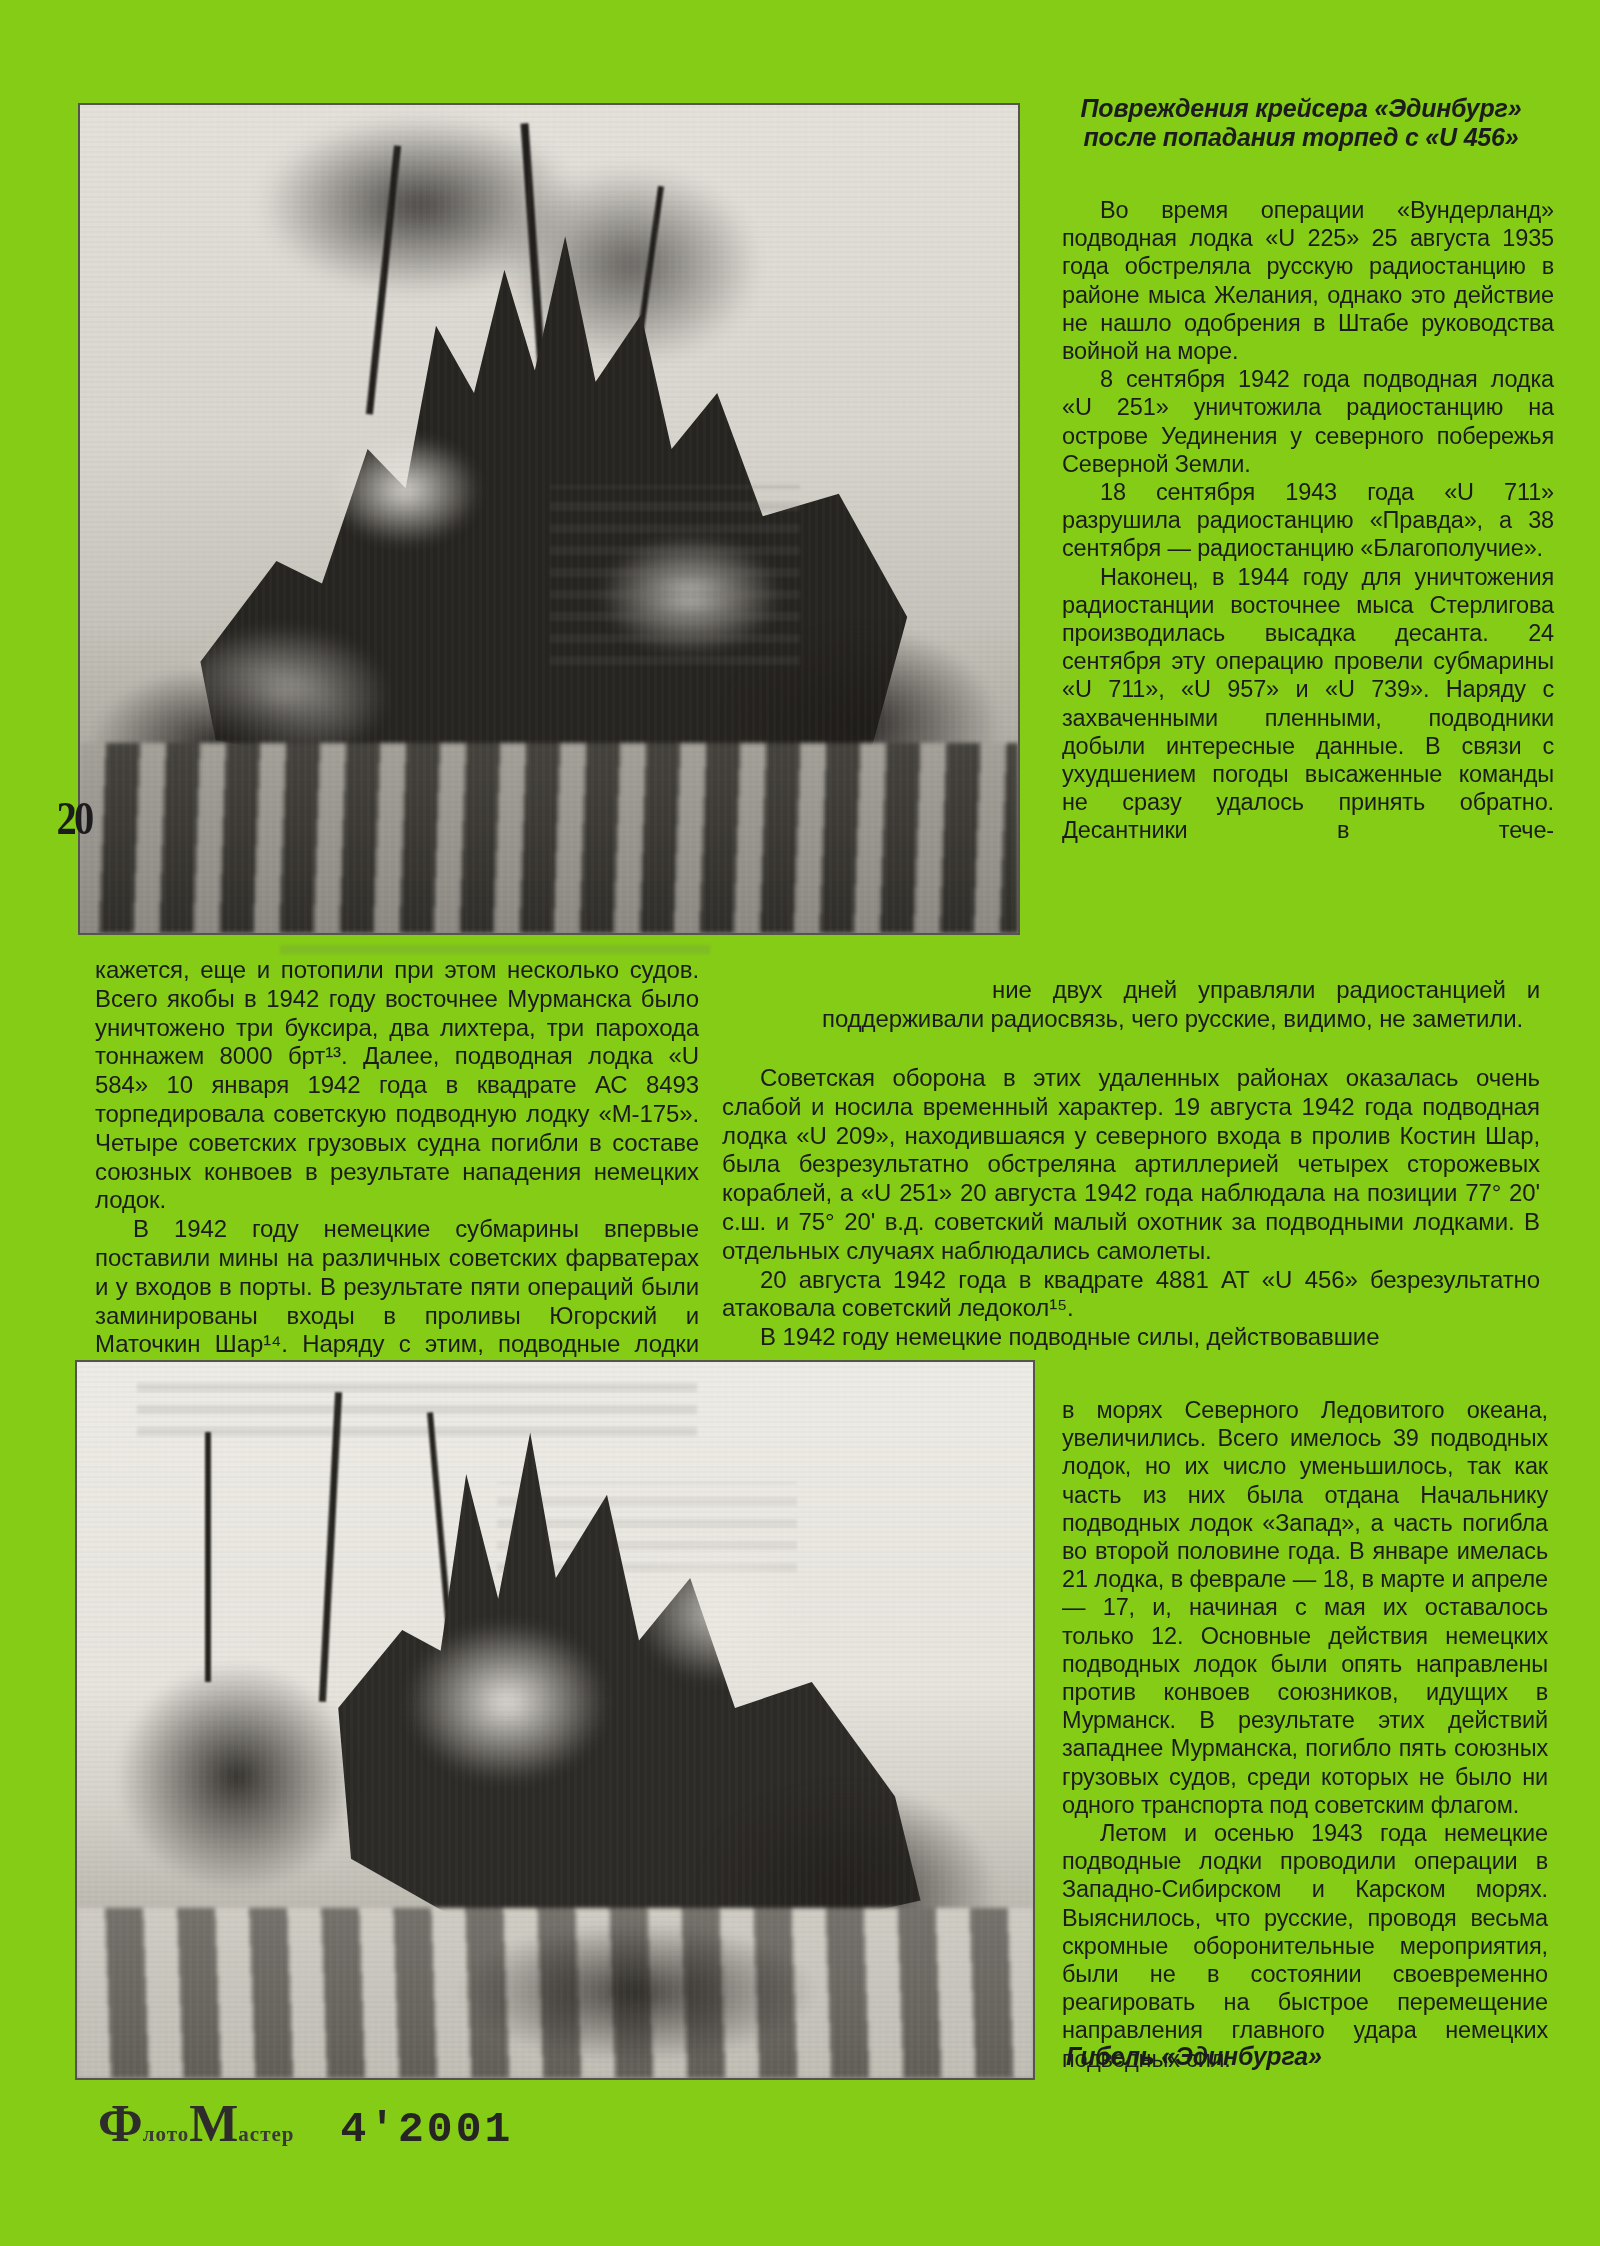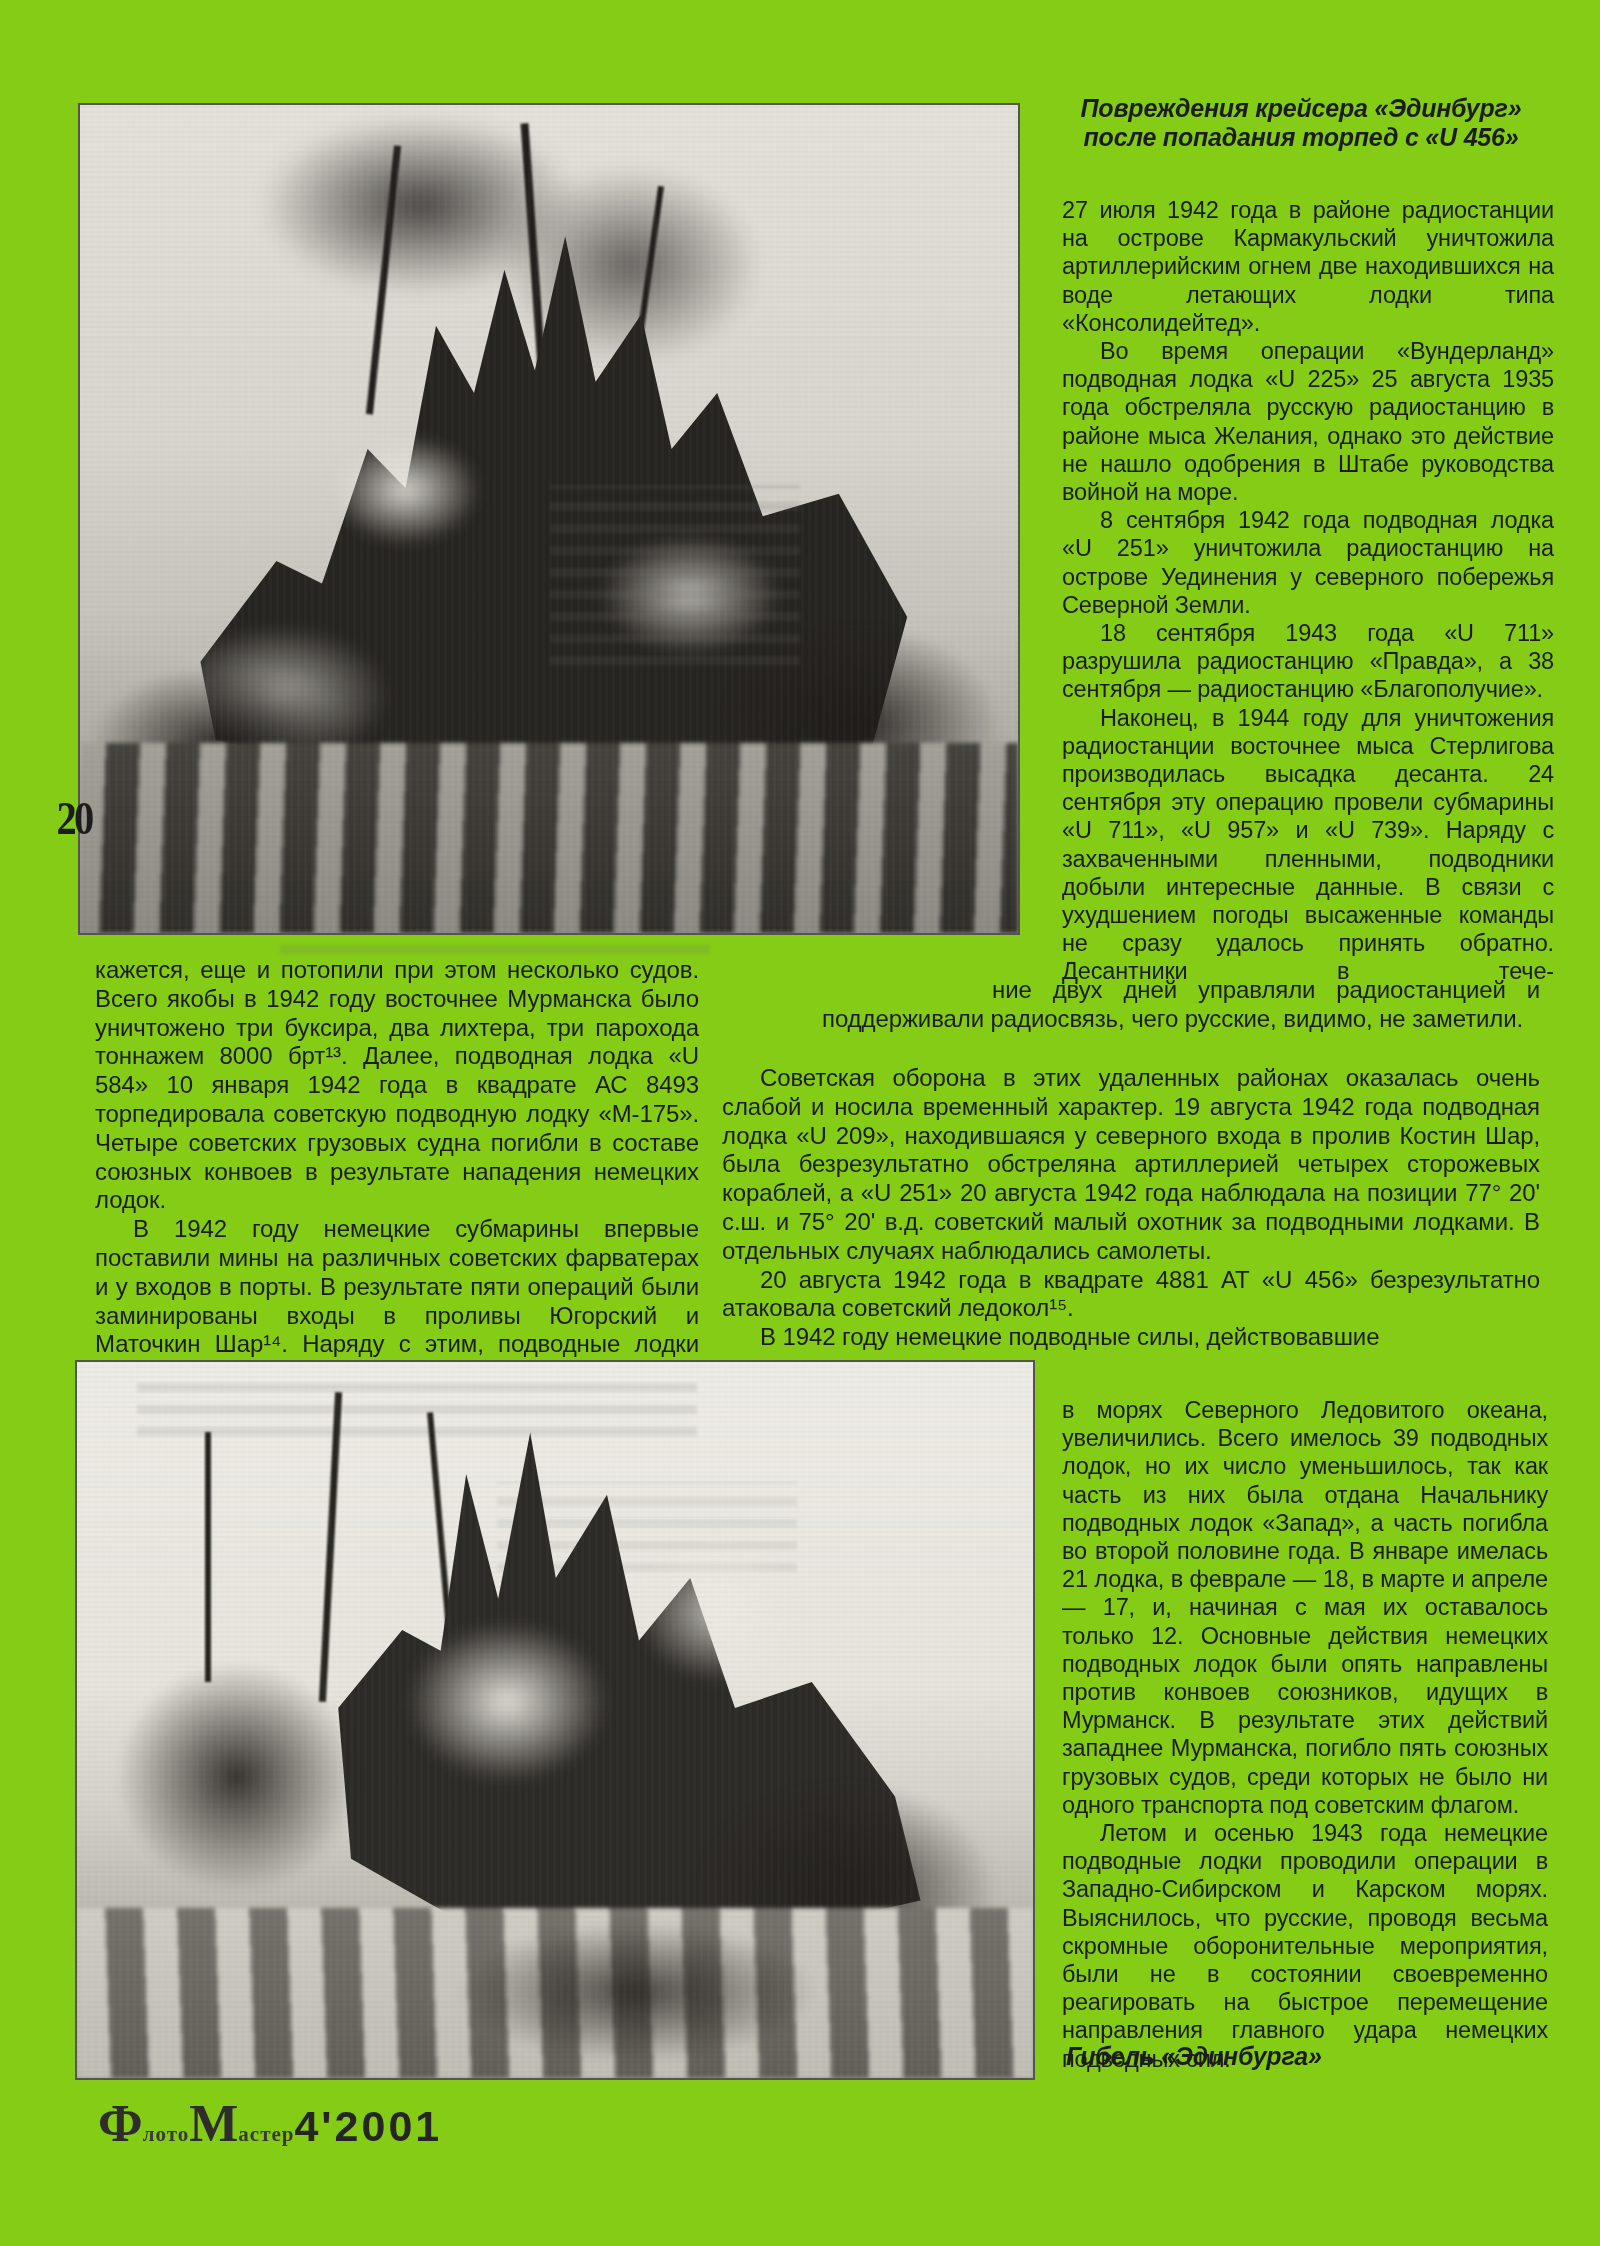--- a/index.html
+++ b/index.html
@@ -29,21 +29,21 @@
   .page-number{
     position:absolute;left:54px;top:792px;
     font-family:"Liberation Serif",serif;font-weight:bold;
     font-size:46px;letter-spacing:-3px;transform:scaleX(.88);
   }
 
   
   .footer{position:absolute;left:98px;top:2094px;white-space:nowrap;}
   .f-cap{font-family:"Liberation Serif",serif;font-weight:bold;font-size:52px;color:#2e2d2b;}
   .f-low{font-family:"Liberation Serif",serif;font-weight:bold;font-size:21px;color:#3a3937;letter-spacing:1px;}
-  .f-issue{font-family:Liberation Sans, sans-serif;font-weight:bold;font-size:43px;color:#262523;letter-spacing:3px;}
+  .f-issue{font-family:Liberation Mono, monospace;font-weight:bold;font-size:43px;color:#262523;margin-left:46px;letter-spacing:3px;}
 
   
   .photo{
     position:absolute;border:2px solid #56544f;
     background:#cfccc5;overflow:hidden;
   }
   .photo1{left:78px;top:103px;width:938px;height:828px;}
   .photo2{left:75px;top:1360px;width:956px;height:716px;}
   .ph{position:absolute;}
   .grain{
@@ -114,21 +114,20 @@
   </div>
 
   <div class="ghost-bar" style="left:280px;top:938px;width:430px;height:16px;"></div>
 
   <div class="caption caption-top">
     <div>Повреждения крейсера «Эдинбург»</div>
     <div>после попадания торпед с «U 456»</div>
   </div>
 
   <div class="col body-txt-sm" style="left:1062px;top:196px;width:492px;">
-    <p>27 июля 1942 года в районе радиостанции на острове Кармакульский уничтожила артиллерийским огнем две находившихся на воде летающих лодки типа «Консолидейтед».</p>
     <p class="ind">Во время операции «Вундерланд» подводная лодка «U 225» 25 августа 1935 года обстреляла русскую радиостанцию в районе мыса Желания, однако это действие не нашло одобрения в Штабе руководства войной на море.</p>
     <p class="ind">8 сентября 1942 года подводная лодка «U 251» уничтожила радиостанцию на острове Уединения у северного побережья Северной Земли.</p>
     <p class="ind">18 сентября 1943 года «U 711» разрушила радиостанцию «Правда», а 38 сентября — радиостанцию «Благополучие».</p>
     <p class="ind stretch">Наконец, в 1944 году для уничтожения радиостанции восточнее мыса Стерлигова производилась высадка десанта. 24 сентября эту операцию провели субмарины «U 711», «U 957» и «U 739». Наряду с захваченными пленными, подводники добыли интересные данные. В связи с ухудшением погоды высаженные команды не сразу удалось принять обратно. Десантники в тече-</p>
   </div>
 
   <div class="page-number">20</div>
 
   <div class="col body-txt" style="left:95px;top:956px;width:604px;">
     <p>кажется, еще и потопили при этом несколько судов. Всего якобы в 1942 году восточнее Мурманска было уничтожено три буксира, два лихтера, три парохода тоннажем 8000 брт¹³. Далее, подводная лодка «U 584» 10 января 1942 года в квадрате АС 8493 торпедировала советскую подводную лодку «М-175». Четыре советских грузовых судна погибли в составе союзных конвоев в результате нападения немецких лодок.</p>

